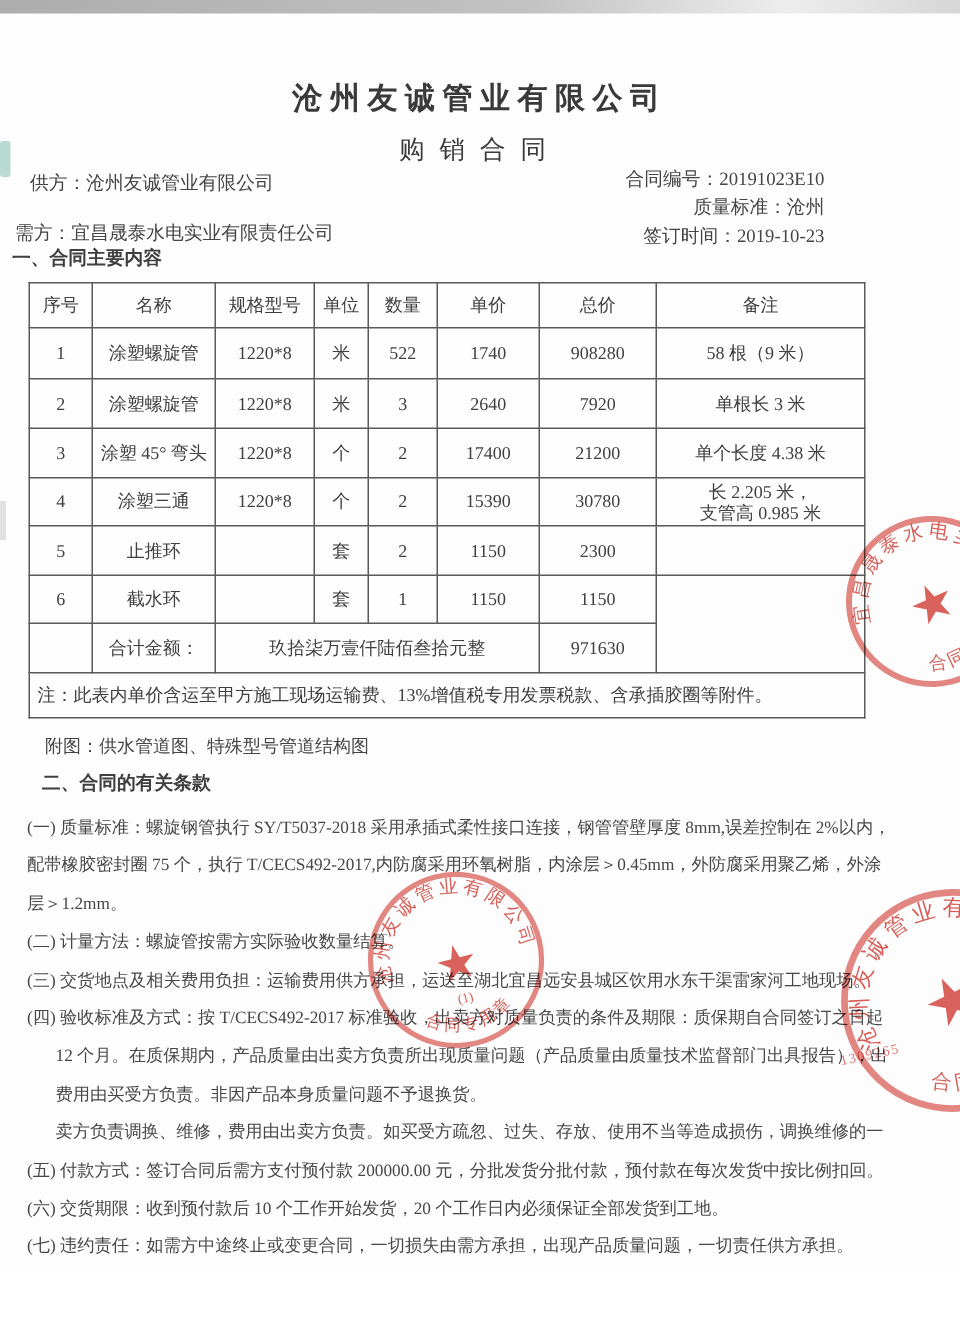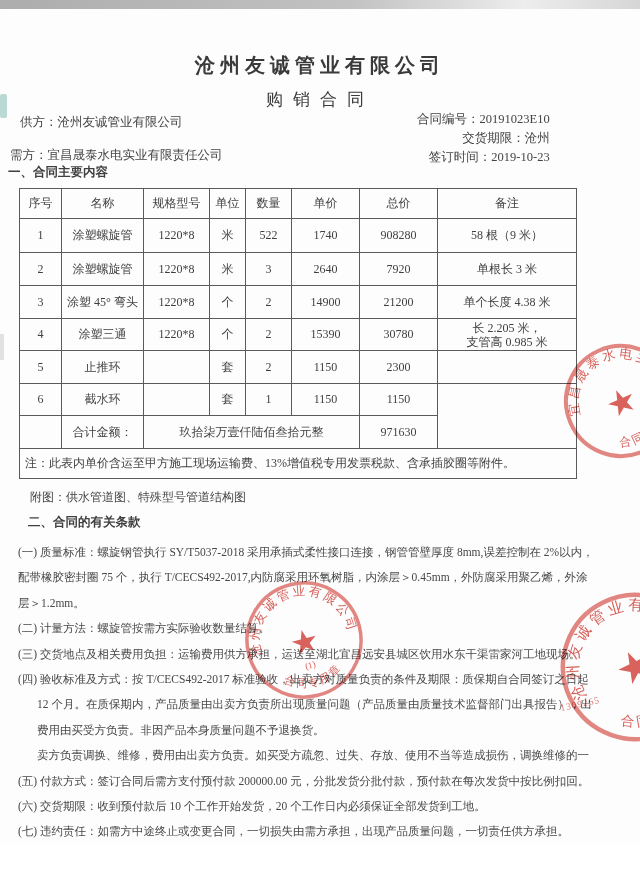--- a/index.html
+++ b/index.html
@@ -68,21 +68,21 @@
   <h1 class="company">沧州友诚管业有限公司</h1>
   <h2 class="doctitle">购销合同</h2>
 
   <div class="meta-left">
     <p class="supplier-line"><span>供方：</span><span>沧州友诚管业有限公司</span></p>
     <p class="buyer-line"><span>需方：</span><span>宜昌晟泰水电实业有限责任公司</span></p>
   </div>
 
   <div class="meta-right">
     <p><span>合同编号：</span><span>20191023E10</span></p>
-    <p><span>交货期限：</span><span>沧州</span></p>
+    <p><span>质量标准：</span><span>沧州</span></p>
     <p><span>签订时间：</span><span>2019-10-23</span></p>
   </div>
 
   <p class="sec1-head">一、合同主要内容</p>
 
   <table class="items">
     <colgroup>
       <col class="c0">
         <col class="c1">
         <col class="c2">
@@ -122,21 +122,21 @@
       <td>2640</td>
       <td>7920</td>
       <td>单根长 3 米</td>
     </tr>
     <tr class="r2">
       <td>3</td>
       <td>涂塑 45° 弯头</td>
       <td>1220*8</td>
       <td>个</td>
       <td>2</td>
-      <td>14900</td>
+      <td>17400</td>
       <td>21200</td>
       <td>单个长度 4.38 米</td>
     </tr>
     <tr class="r3">
       <td>4</td>
       <td>涂塑三通</td>
       <td>1220*8</td>
       <td>个</td>
       <td>2</td>
       <td>15390</td>

